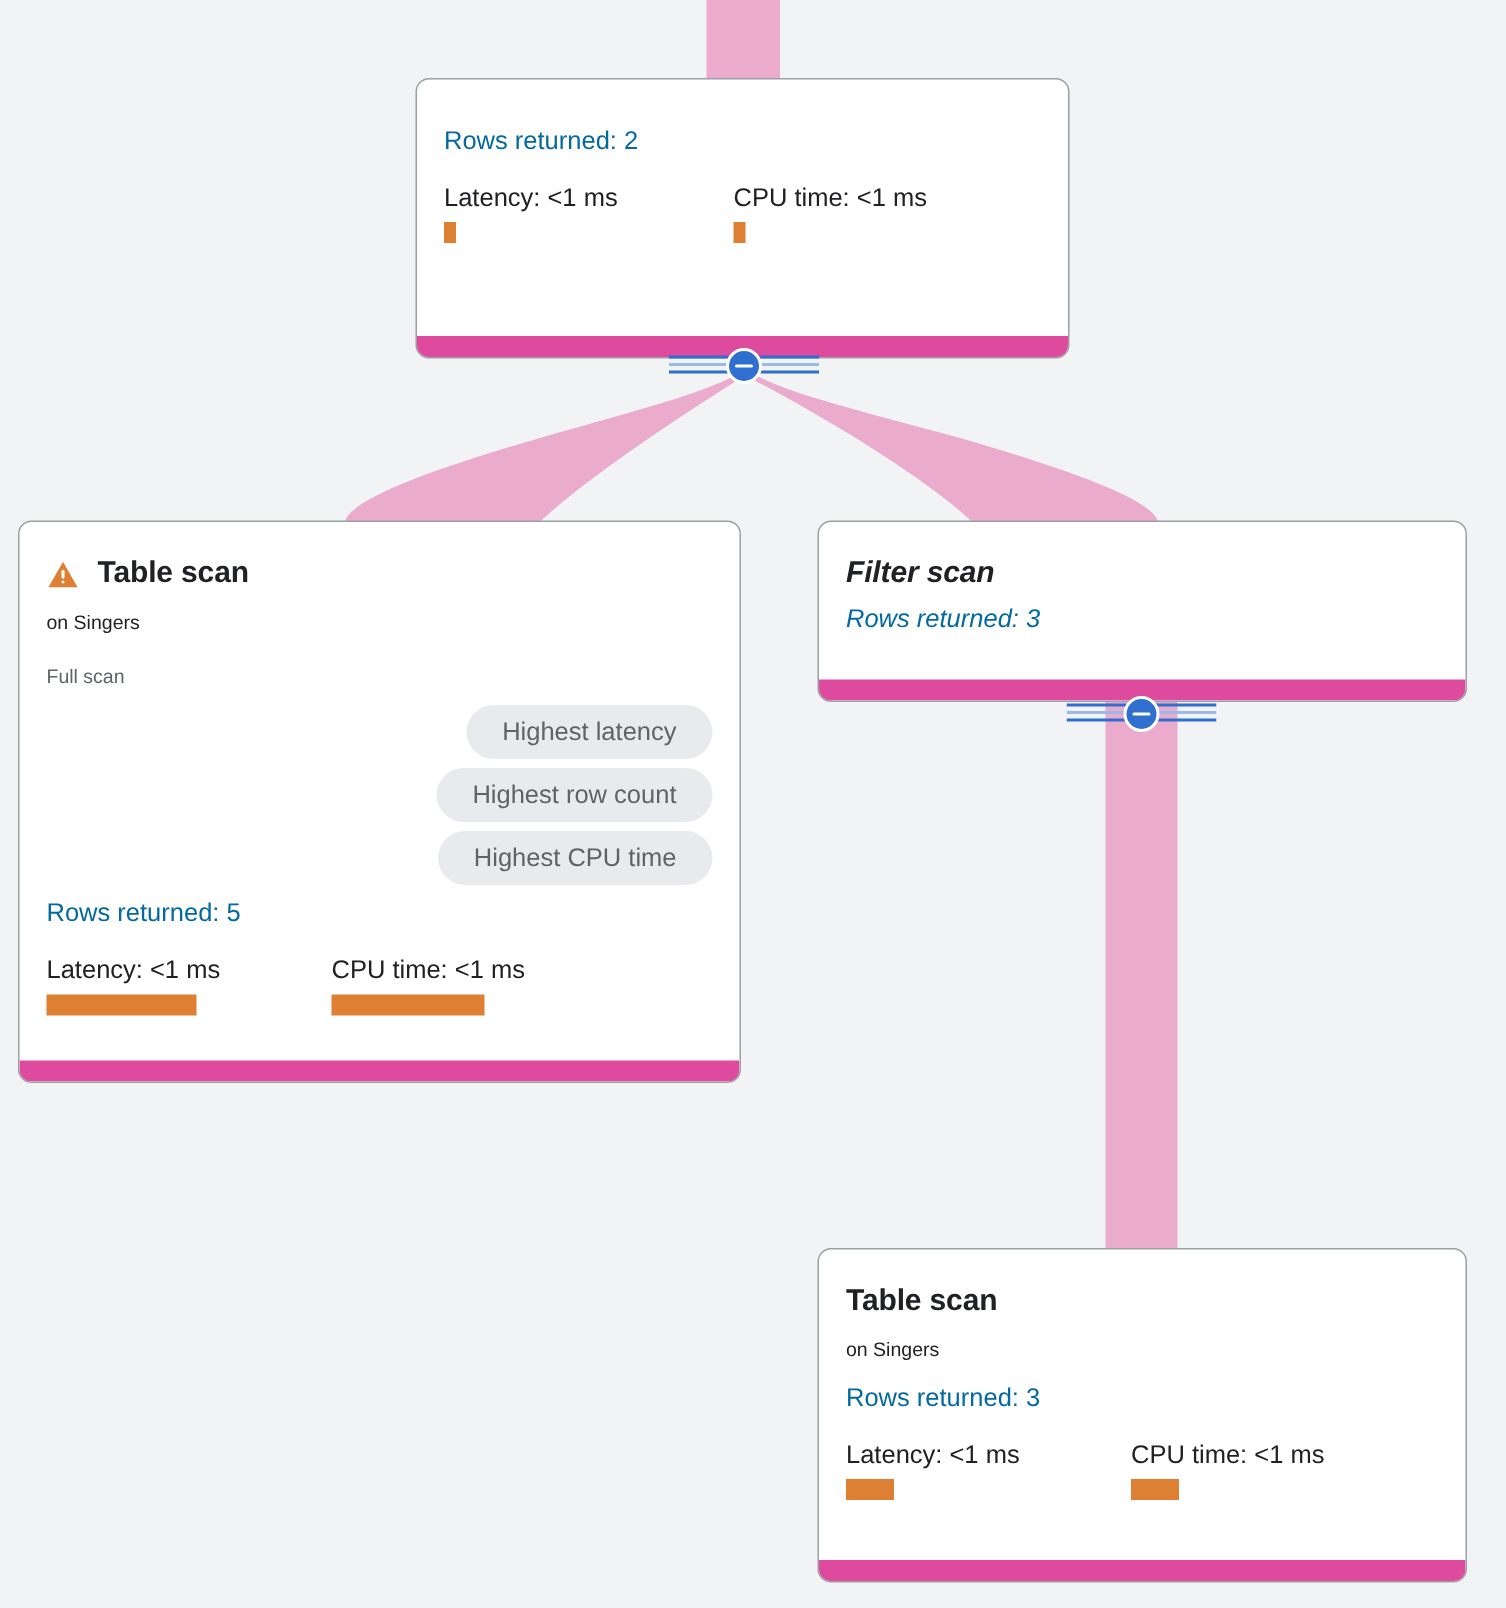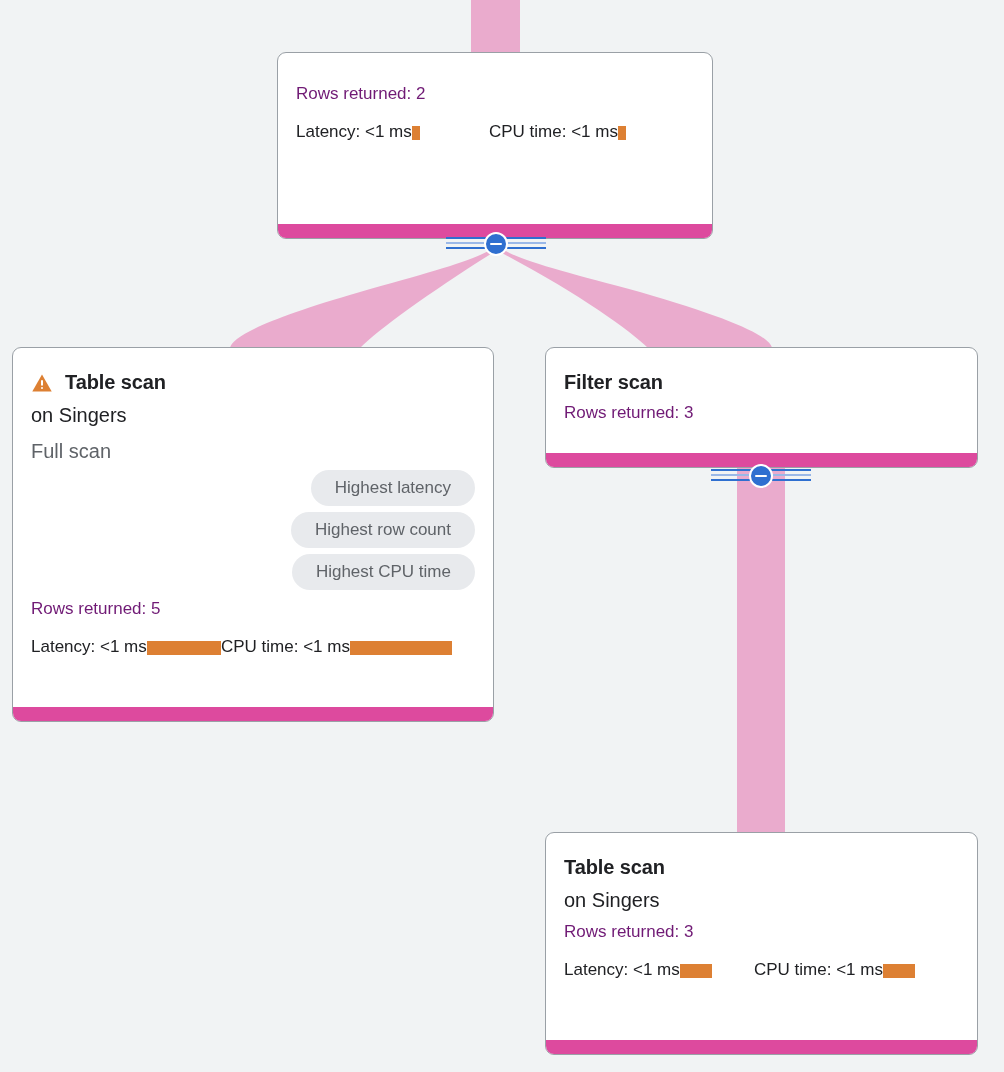--- a/index.html
+++ b/index.html
@@ -68,32 +68,32 @@
     margin-top: 2px;
   }
   .node-title {
     font-size: 20px;
     font-weight: bold;
     color: #202124;
     line-height: 24px;
     letter-spacing: -0.1px;
   }
   .node-sub {
-    font-size: 20px;
+    font-size: 13px;
     color: #202124;
     line-height: 26px;
     margin-top: 8px;
   }
   .node-sub.muted {
     color: #5f6368;
     margin-top: 10px;
   }
   .node-rows {
     font-size: 17px;
-    color: #701a75;
+    color: #0369a1;
     line-height: 26px;
     margin-top: 6px;
   }
 
   .chips {
     margin-top: 6px;
     display: flex;
     flex-direction: column;
     align-items: flex-end;
     gap: 6px;
@@ -107,21 +107,21 @@
     padding: 8px 24px;
     white-space: nowrap;
   }
 
   .metrics {
     display: flex;
     margin-top: 14px;
   }
   .metric {
     display: flex;
-    flex-direction: row;
+    flex-direction: column;
     align-items: flex-start;
   }
   .metric-label {
     font-size: 17px;
     color: #202124;
     line-height: 22px;
     white-space: nowrap;
   }
   .metric-bar {
     background: #dd8033;
@@ -135,21 +135,21 @@
   #node-anti-semi-apply .metric:nth-child(1) { width: 193px; }
   #node-anti-semi-apply .metric-bar { width: 8px; }
 
   #node-table-scan-singers { left: 12px; top: 347px; width: 482px; height: 375px; }
   #node-table-scan-singers .node-body { padding: 22px 18px 6px 18px; }
   #node-table-scan-singers .metric:nth-child(1) { width: 190px; }
   #node-table-scan-singers .metric:nth-child(1) .metric-bar { width: 100px; }
   #node-table-scan-singers .metric:nth-child(2) .metric-bar { width: 102px; }
 
   #node-filter-scan { left: 545px; top: 347px; width: 433px; height: 121px; }
-  #node-filter-scan .node-body { padding: 22px 18px 8px 18px; }
+  #node-filter-scan .node-body { padding: 22px 18px 8px 18px; font-style: italic; }
 
   #node-table-scan-albums { left: 545px; top: 832px; width: 433px; height: 223px; }
   #node-table-scan-albums .node-body { padding: 22px 18px 8px 18px; }
   #node-table-scan-albums .metric:nth-child(1) { width: 190px; }
   #node-table-scan-albums .metric:nth-child(1) .metric-bar { width: 32px; }
   #node-table-scan-albums .metric:nth-child(2) .metric-bar { width: 32px; }
 
   
   .toggle {
     position: absolute;

